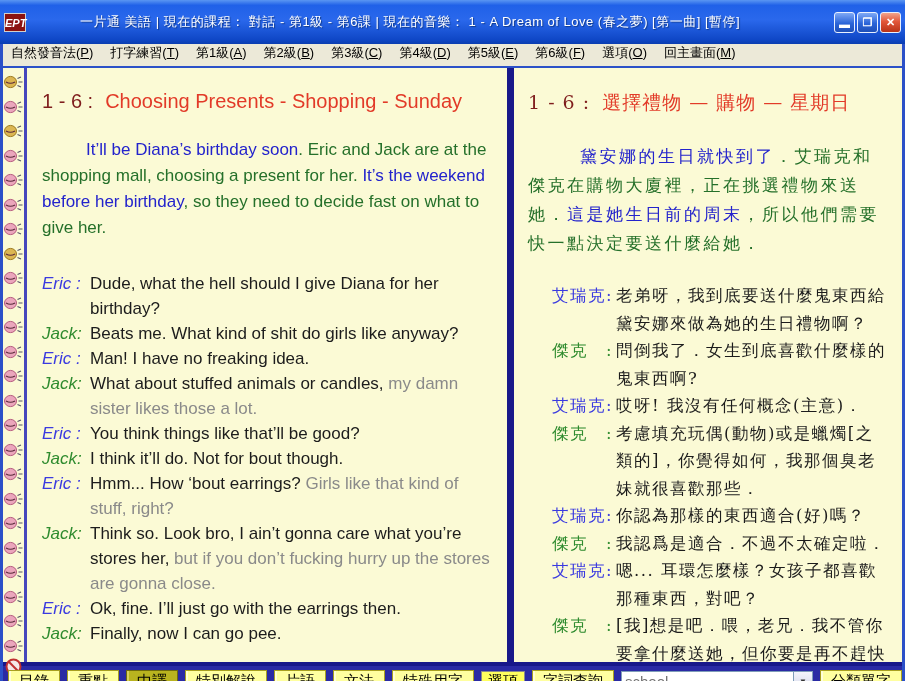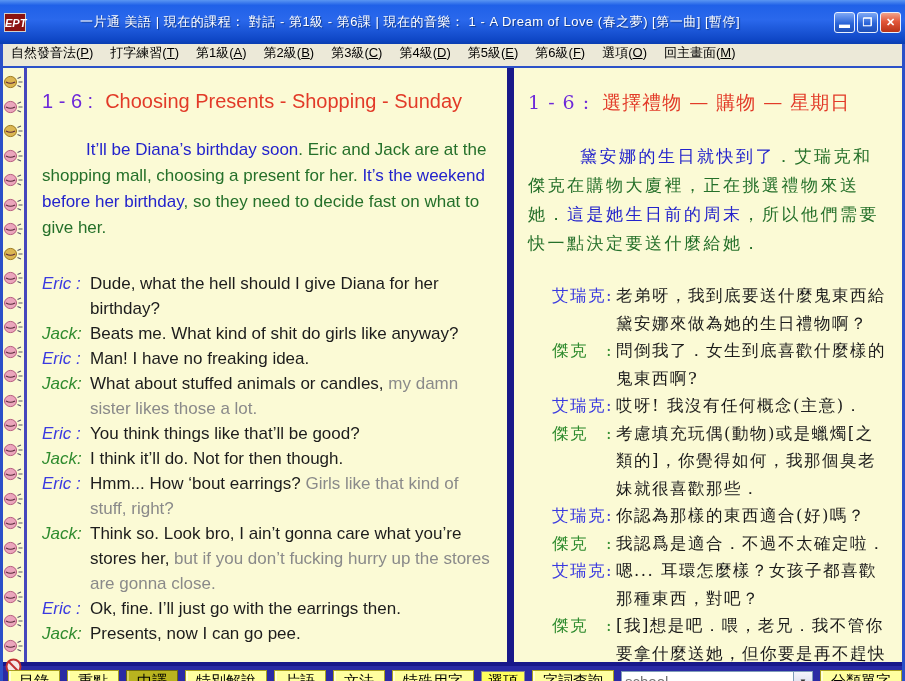--- a/index.html
+++ b/index.html
@@ -53,21 +53,21 @@
   .s-icon.gold ellipse.lip{fill:#dcb652;stroke:#9c7a1e;}
   .stop-wrap{height:22px;display:flex;align-items:center;}
   .left-panel{flex:1;padding:4px 10px 0 15px;overflow:hidden;}
   .divider{width:7px;flex:none;background:#18188a;}
   .right-panel{
     width:388px;flex:none;box-sizing:border-box;padding:4px 12px 0 14px;overflow:hidden;
     font-family:"DejaVu Serif","Liberation Serif",serif;
   }
   
   .lesson-head{margin-top:18px;font-size:20px;white-space:nowrap;}
-  .lesson-no{color:#6d28d9;margin-right:12px;}
+  .lesson-no{color:#7f1d1d;margin-right:12px;}
   .lesson-title{color:#e23a28;}
   .right-panel .lesson-head{font-size:19px;letter-spacing:1px;}
   
   .intro-en{margin-top:24px;font-size:17px;line-height:26px;text-indent:44px;}
   .intro-zh{margin-top:26px;font-size:17px;line-height:29px;text-indent:52px;letter-spacing:2.5px;}
   .c-blue{color:#2323cc;}
   .c-green{color:#25702a;}
   .c-black{color:#1c1c1c;}
   .c-gray{color:#8a8a8a;}
   
@@ -339,37 +339,37 @@
           <div class="dline">
             <span class="spk jack">Jack:</span>
             <div class="dtxt"><span class="c-black">What about stuffed animals or candles, </span><span class="c-gray">my damn sister likes those a lot.</span></div>
           </div>
           <div class="dline">
             <span class="spk eric">Eric :</span>
             <div class="dtxt"><span class="c-black">You think things like that’ll be good?</span></div>
           </div>
           <div class="dline">
             <span class="spk jack">Jack:</span>
-            <div class="dtxt"><span class="c-black">I think it’ll do.  Not for then though.</span></div>
+            <div class="dtxt"><span class="c-black">I think it’ll do.  Not for bout though.</span></div>
           </div>
           <div class="dline">
             <span class="spk eric">Eric :</span>
             <div class="dtxt"><span class="c-black">Hmm...  How ‘bout earrings?  </span><span class="c-gray">Girls like that kind of stuff, right?</span></div>
           </div>
           <div class="dline">
             <span class="spk jack">Jack:</span>
             <div class="dtxt"><span class="c-black">Think so.  Look bro, I ain’t gonna care what you’re stores her, </span><span class="c-gray">but if you don’t fucking hurry up the stores are gonna close.</span></div>
           </div>
           <div class="dline">
             <span class="spk eric">Eric :</span>
             <div class="dtxt"><span class="c-black">Ok, fine.  I’ll just go with the earrings then.</span></div>
           </div>
           <div class="dline">
             <span class="spk jack">Jack:</span>
-            <div class="dtxt"><span class="c-black">Presents, now I can go pee.</span></div>
+            <div class="dtxt"><span class="c-black">Finally, now I can go pee.</span></div>
           </div>
         </div>
     </div>
 
     <div class="divider"></div>
 
     <div class="right-panel">
       <div class="lesson-head">
         <span class="lesson-no">1 - 6 :</span><span class="lesson-title">選擇禮物 — 購物 — 星期日</span>
       </div>

